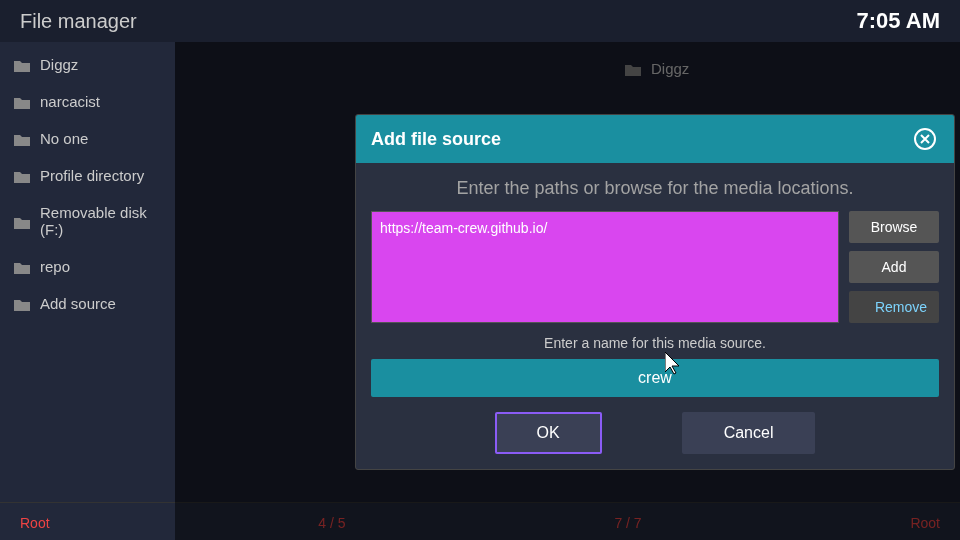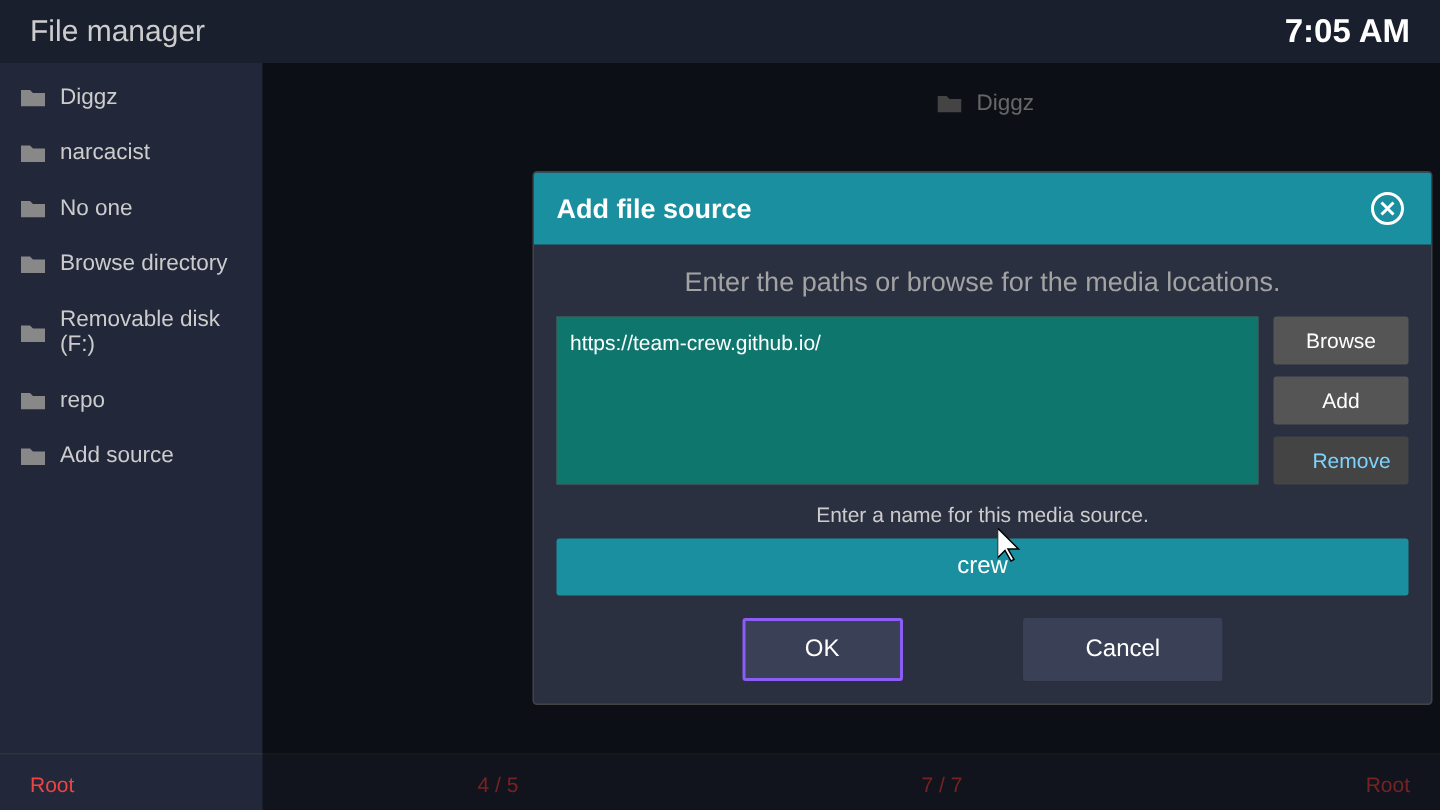--- a/index.html
+++ b/index.html
@@ -171,21 +171,21 @@
     }
 
     
     .url-area {
       display: flex;
       gap: 10px;
       margin-bottom: 8px;
     }
     .url-list {
       flex: 1;
-      background: #0f766e;
+      background: #d946ef;
       border: 1px solid #555;
       min-height: 110px;
       padding: 8px;
       font-size: 14px;
       color: #fff;
     }
     .url-item {
       color: #fff;
       font-size: 14px;
     }
@@ -299,21 +299,21 @@
           </svg>
       </span>
       <span>No one</span>
     </div>
     <div class="sidebar-item">
       <span class="folder-icon">
         <svg viewBox="0 0 16 13" fill="#888">
             <path d="M0 2h6l2 2h8v9H0z"></path>
           </svg>
       </span>
-      <span>Browse directory</span>
+      <span>Profile directory</span>
     </div>
     <div class="sidebar-item">
       <span class="folder-icon">
         <svg viewBox="0 0 16 13" fill="#888">
             <path d="M0 2h6l2 2h8v9H0z"></path>
           </svg>
       </span>
       <span>Removable disk (F:)</span>
     </div>
     <div class="sidebar-item">

